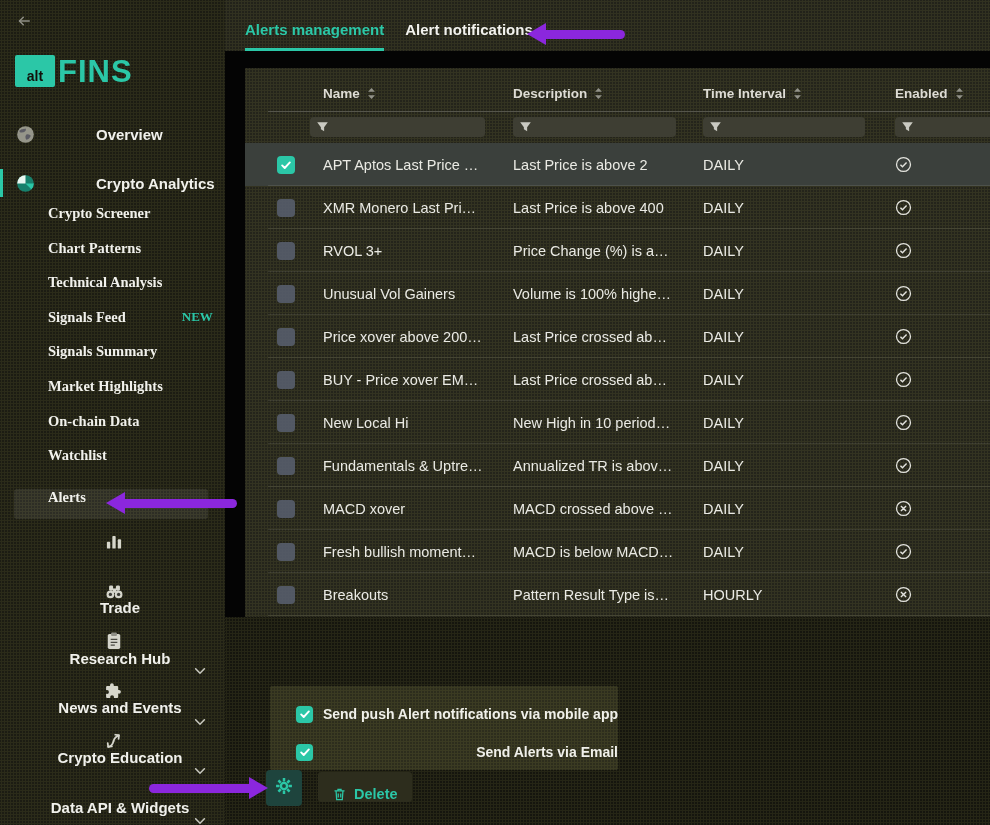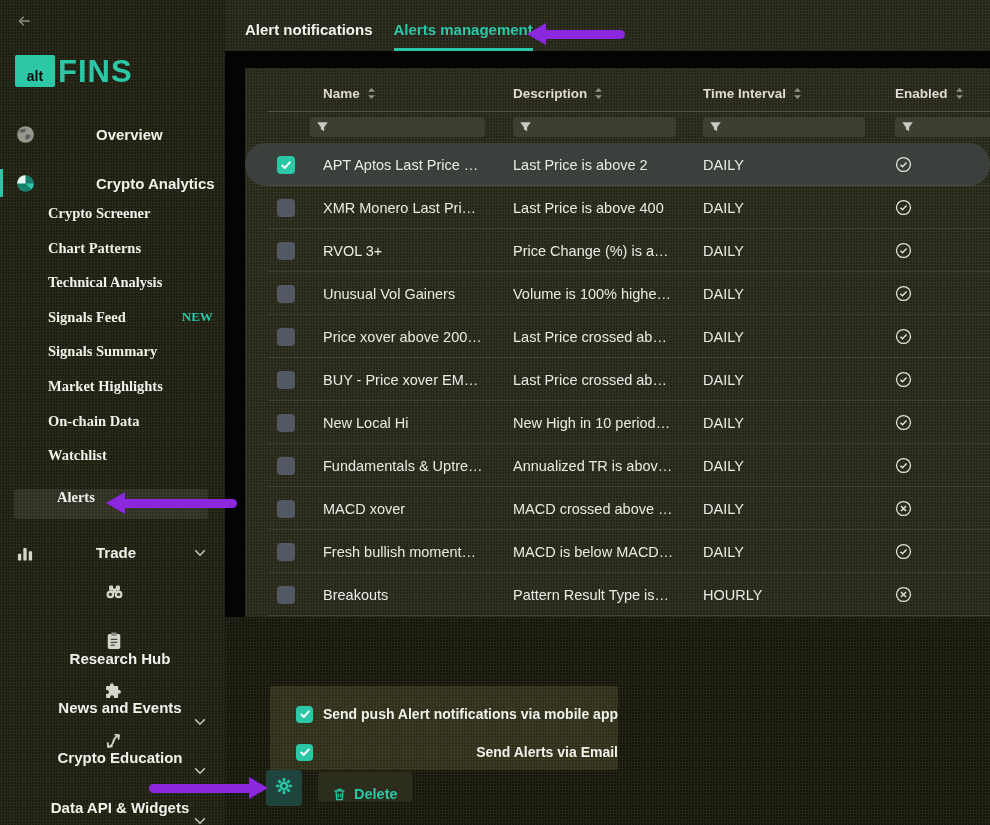--- a/index.html
+++ b/index.html
@@ -22,25 +22,25 @@
   .logo-fins{color:#2bc7a7;font-weight:700;font-size:31px;line-height:30px;letter-spacing:1px;}
   .nav{position:absolute;top:112px;left:0;right:0;}
   .nav-item{cursor:pointer;gap:48px;}
   .nav-main{display:flex;align-items:center;height:44px;padding-left:15px;position:relative;}
   .nav-icon{width:21px;height:21px;margin-right:12px;display:flex;align-items:center;}
   .nav-chevron{margin-left:auto;margin-right:18px;display:flex;align-items:center;}
   .nav-label{font-weight:700;color:#f1f1ec;font-size:15px;white-space:nowrap;}
   .nav-sub{display:flex;align-items:flex-start;height:34.6px;padding-left:48px;font-family:Liberation Serif, serif;}
   .nav-sub .nav-label{font-size:14.5px;}
   .nav-badge{color:#2bc7a7;font-size:13px;font-weight:700;margin-left:8px;}
-  .nav-sub.highlighted{height:30px;margin:7px 17px 4px 14px;padding-left:43px;
+  .nav-sub.highlighted{height:30px;margin:7px 17px 4px 14px;padding-left:34px;
     background:rgba(255,255,255,.08);border-radius:3px;}
   .nav-main.active::before{content:"";position:absolute;left:0;top:8px;bottom:8px;width:3px;background:#2bc7a7;}
   .nav > :nth-child(2){margin-top:5px;}
-  .nav > :nth-child(12){margin-top:12px;}
+  .nav > :nth-child(12){margin-top:12px;flex-direction:column;}
   .nav > :nth-child(n+13){margin-top:6px;flex-direction:column;}
   
   .content{position:absolute;left:225px;top:0;width:765px;height:825px;}
   .bottom-bg{position:absolute;left:0;right:0;top:617px;bottom:0;background-color:#15150e;}
   .tabbar{position:absolute;left:0;top:0;right:0;height:51px;background-color:#22221a;
     display:flex;align-items:stretch;gap:21px;padding-left:20px;}
   .tab{display:flex;align-items:center;padding-top:10px;box-sizing:border-box;height:51px;
     border-bottom:3px solid transparent;font-weight:700;font-size:15px;color:#f2f2ee;cursor:pointer;white-space:nowrap;}
   .tab.active{color:#2bc7a7;border-bottom-color:#2bc7a7;}
   
@@ -49,21 +49,21 @@
     align-items:center;padding-top:6px;box-sizing:border-box;position:relative;}
   .thead::after{content:"";position:absolute;left:23px;right:0;bottom:0;height:1px;background:#55554b;}
   .th{display:flex;align-items:center;gap:7px;}
   .th-name{padding-left:13px;}
   .th-label{font-size:13.5px;font-weight:700;color:#dedcd4;white-space:nowrap;}
   .sort{display:flex;align-items:center;}
   .tfilters{position:relative;height:31px;}
   .filter{position:absolute;top:5px;height:20px;border-radius:4px;background:#3e3e33;
     display:flex;align-items:center;padding-left:6px;box-sizing:border-box;cursor:text;}
   .funnel{display:flex;align-items:center;}
-  .trow{display:grid;grid-template-columns:65px 203px 190px 192px 95px;align-items:center;height:43px;position:relative;cursor:pointer;border-radius:21px;}
+  .trow{display:grid;grid-template-columns:65px 203px 190px 192px 95px;align-items:center;height:43px;position:relative;cursor:pointer;}
   .trow::after{content:"";position:absolute;left:23px;right:0;bottom:0;height:1px;background:rgba(235,235,220,.10);}
   .trow.selected{background:#3b403c;}
   .td{font-size:14.5px;color:#eaeae4;font-weight:500;white-space:nowrap;overflow:hidden;}
   .td-name{padding-left:13px;}
   .td-check{display:flex;padding-left:32px;}
   .td-en{display:flex;}
   .cbx{width:18px;height:18px;border-radius:4px;display:inline-flex;align-items:center;justify-content:center;flex:none;cursor:pointer;}
   .cbx.on{background:#2bc7a7;}
   .cbx.off{background:#596070;opacity:.85;}
   .cbx.sm{width:17px;height:17px;}
@@ -235,22 +235,22 @@
             <path d="M3 5.5l5 5 5-5"></path>
           </svg>
         </span>
       </div>
     </nav>
 </div>
 
 <div class="content">
   <div class="bottom-bg dots"></div>
   <div class="tabbar dots">
+      <div class="tab active">Alerts management</div>
       <div class="tab">Alert notifications</div>
-      <div class="tab active">Alerts management</div>
     </div>
 
   <div class="table dots">
     <div class="thead">
         <div class="th"></div>
         <div class="th th-name">
           <span class="th-label">Name</span>
           <span class="sort">
             <svg width="9" height="13" viewBox="0 0 10 14" fill="#93938a">
               <path d="M5 .8L8.8 5H1.2z"></path>

